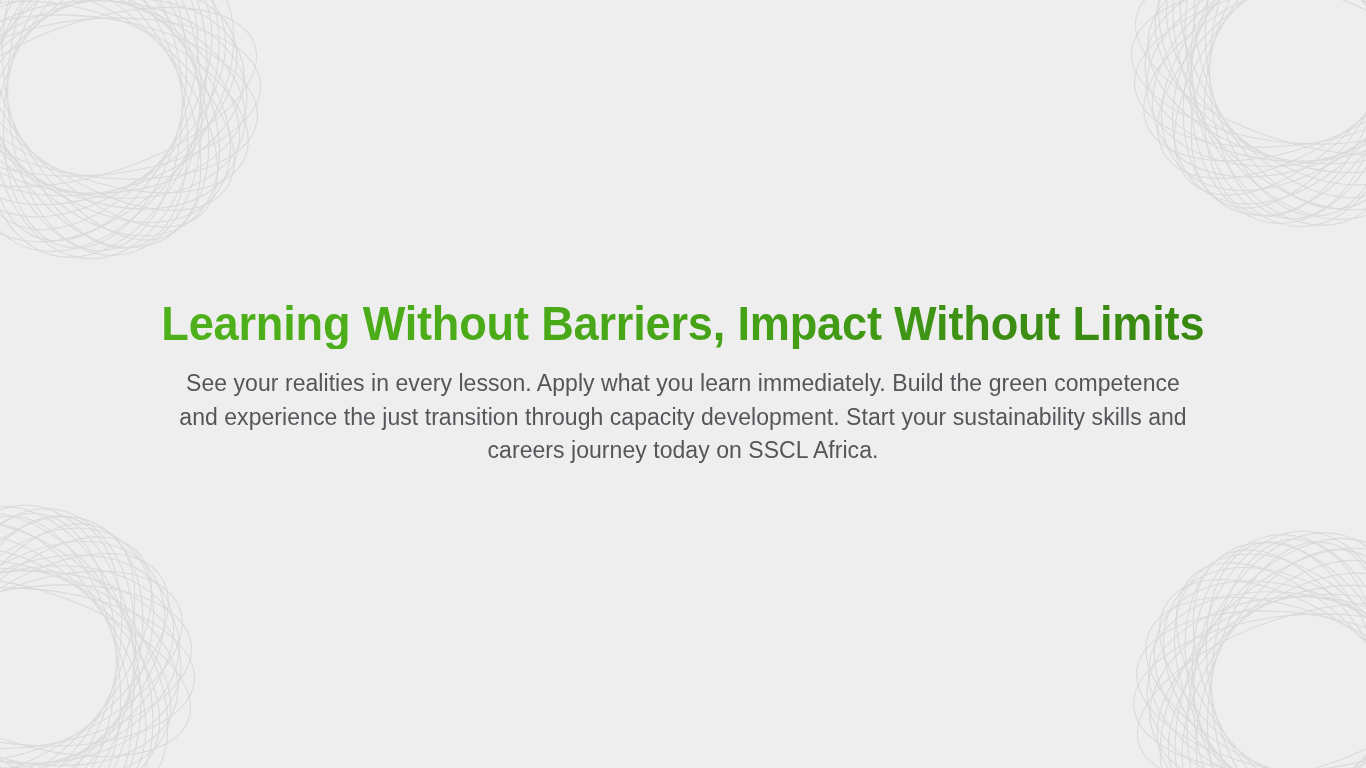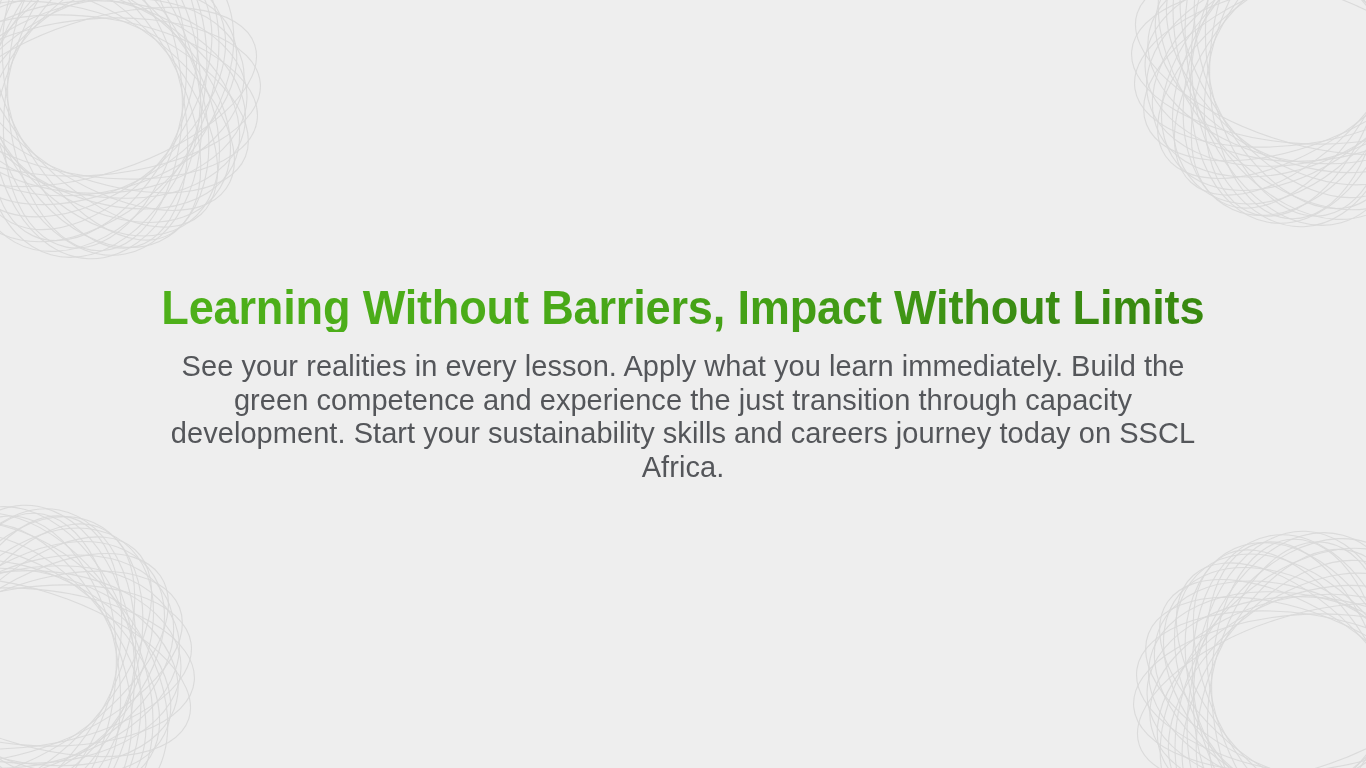--- a/index.html
+++ b/index.html
@@ -68,21 +68,21 @@
     background-clip: text;
     color: transparent;
     -webkit-text-fill-color: transparent;
   }
 
   #hero-subtext {
     margin: 0;
     width: 1030px;
     font-family: "Liberation Sans", sans-serif;
     font-weight: 300;
-    font-size: 29px;
+    font-size: 23px;
     line-height: 33.5px;
     color: #54565a;
     letter-spacing: 0.05px;
   }
 </style>
 </head>
 <body>
 
 <div id="hero-slide">
 

